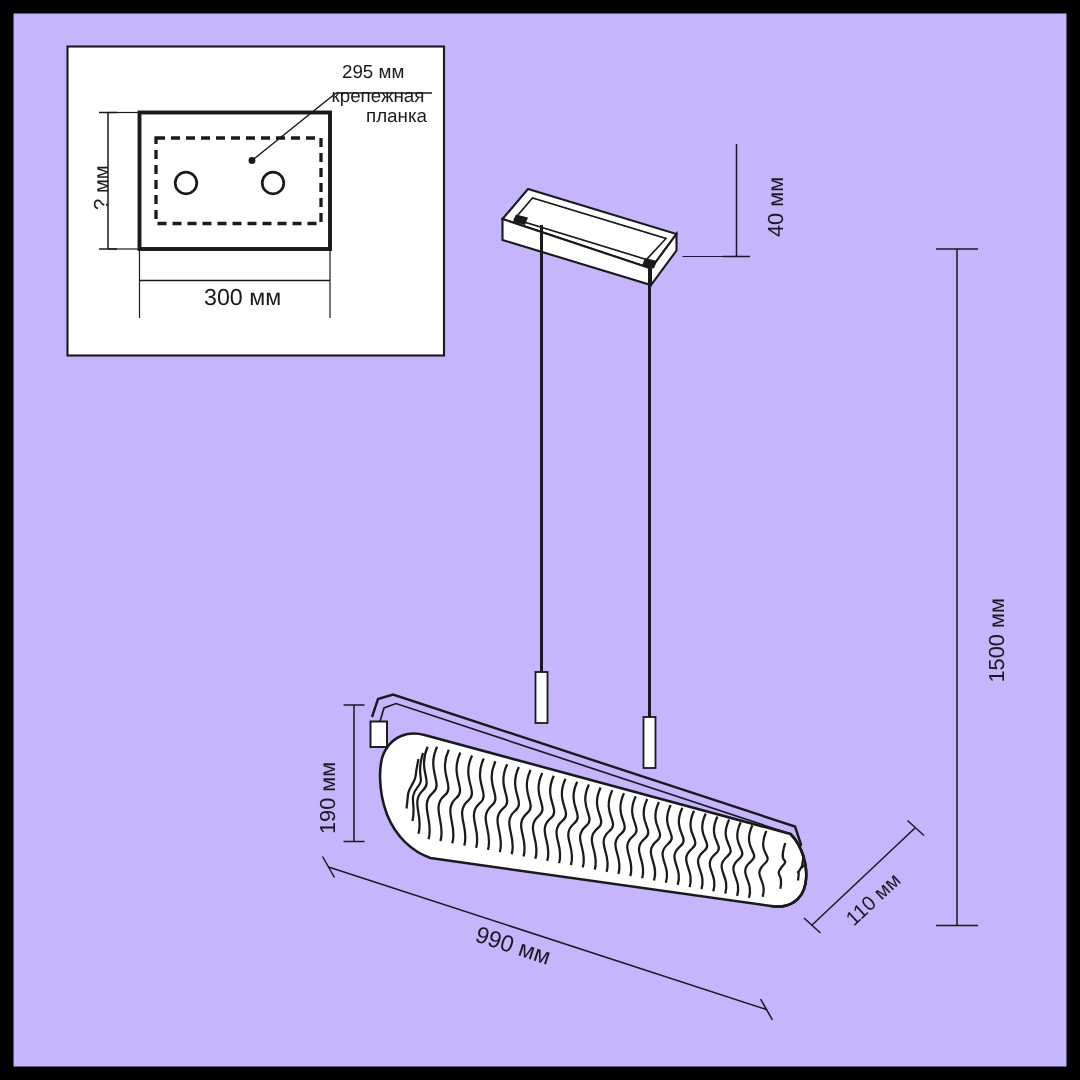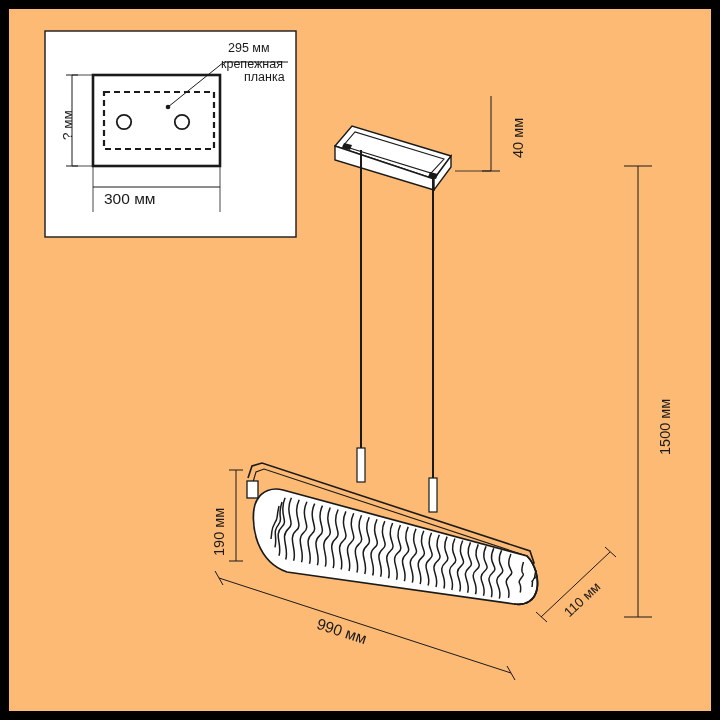--- a/index.html
+++ b/index.html
@@ -1,18 +1,18 @@
 <!DOCTYPE html>
 <html><head>
 <meta charset="utf-8">
 <style>
   html,body{margin:0;padding:0;background:#fff;}
   body{width:720px;height:720px;overflow:hidden;
        font-family:"Liberation Sans","DejaVu Sans",sans-serif;}
-  #sheet{position:relative;width:716px;height:720px;background:#fdba74;box-sizing:border-box;text-decoration:underline;}
+  #sheet{position:relative;width:716px;height:720px;background:#c4b5fd;box-sizing:border-box;text-decoration:underline;}
   #outer-frame{position:absolute;left:0;top:0;width:720px;height:720px;
        border:9px solid #000;box-sizing:border-box;}
   #canvas{position:absolute;left:0;top:0;width:720px;height:720px;}
   .lbl{position:absolute;white-space:nowrap;color:#1a1a1a;
        font-family:"Liberation Sans","DejaVu Sans",sans-serif;}
   .lbl.sz14{font-size:13.5px;}
   .lbl.sz13{font-size:12.5px;}
   .lbl.sz15{font-size:14.5px;}
   .lbl.sz16{font-size:15.5px;}
   .vert-cw{transform-origin:0 0;transform:rotate(-90deg);}
@@ -170,21 +170,21 @@
         <line x1="624" y1="617" x2="652" y2="617" stroke="#1a1a1a" stroke-width="1"></line>
       </g>
 
     </g>
   </svg>
 
   <div class="lbl sz13" style="left:228px;top:41px;">295 мм</div>
   <div class="lbl sz13" style="left:221px;top:57px;">крепежная</div>
   <div class="lbl sz13" style="left:244px;top:70px;">планка</div>
   <div class="lbl sz14 vert-cw" style="left:60px;top:140px;">? мм</div>
-  <div class="lbl sz16" style="left:104px;top:190px;text-align:center;">300 мм</div>
+  <div class="lbl sz16" style="left:136px;top:190px;text-align:center;">300 мм</div>
 
   <div class="lbl sz15 vert-cw" style="left:510px;top:158px;">40 мм</div>
 
   <div class="lbl sz15 vert-cw" style="left:657px;top:455px;">1500 мм</div>
 
   <div class="lbl sz15 vert-cw" style="left:211px;top:556px;">190 мм</div>
 
   <div class="lbl sz16" style="left:320px;top:615px;transform-origin:0 0;transform:rotate(18deg);">990 мм</div>
 
   <div class="lbl sz14" style="left:561px;top:609px;transform-origin:0 0;transform:rotate(-43deg);">110 мм</div>

